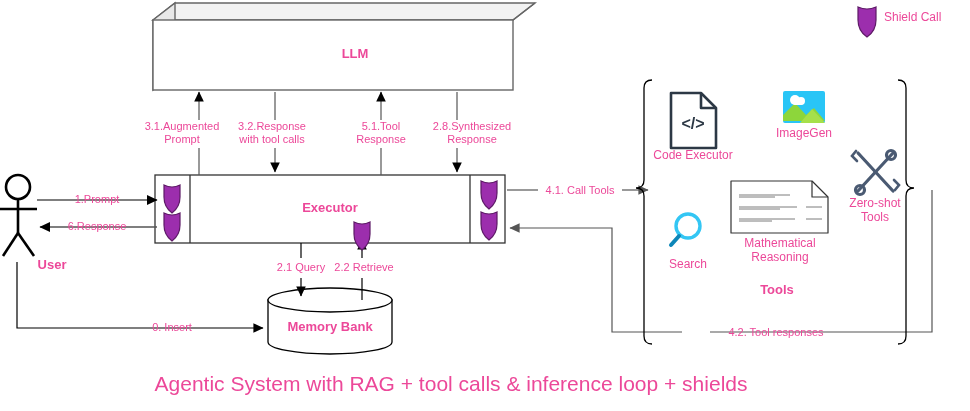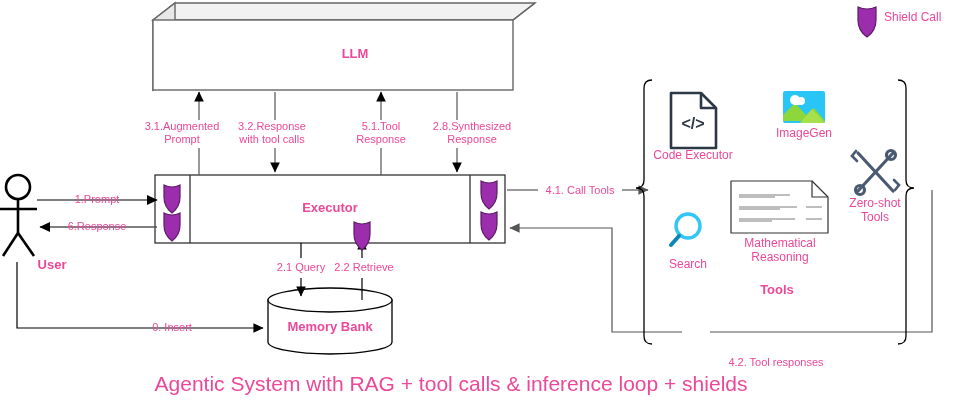--- a/index.html
+++ b/index.html
@@ -192,21 +192,21 @@
   <div class="lbl ctr" style="left:182px;top:120px;">3.1.Augmented
 Prompt</div>
   <div class="lbl ctr" style="left:272px;top:120px;">3.2.Response
 with tool calls</div>
   <div class="lbl ctr" style="left:381px;top:120px;">5.1.Tool
 Response</div>
   <div class="lbl ctr" style="left:472px;top:120px;">2.8.Synthesized
 Response</div>
 
   <div class="lbl ctr" style="left:580px;top:184px;">4.1. Call Tools</div>
-  <div class="lbl ctr" style="left:776px;top:326px;margin-top:30px;">4.2. Tool responses</div>
+  <div class="lbl ctr" style="left:776px;top:326px;">4.2. Tool responses</div>
 
   <div class="lbl sz12 ctr" style="left:693px;top:148px;">Code Executor</div>
   <div class="lbl sz12 ctr" style="left:804px;top:126px;">ImageGen</div>
   <div class="lbl sz12 ctr" style="left:688px;top:257px;">Search</div>
   <div class="lbl sz12 ctr" style="left:780px;top:236px;">Mathematical
 Reasoning</div>
   <div class="lbl sz12 ctr" style="left:875px;top:196px;">Zero-shot
 Tools</div>
 
   <div class="lbl sz12" style="left:884px;top:10px;">Shield Call</div>

